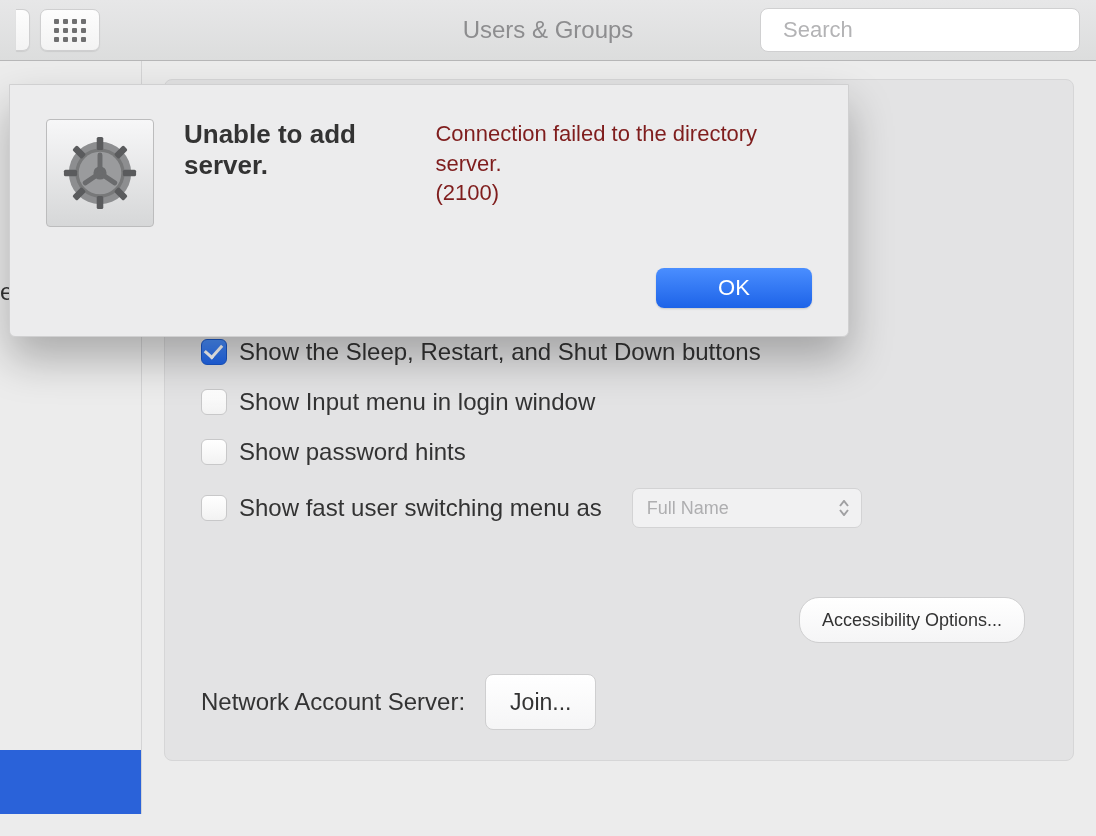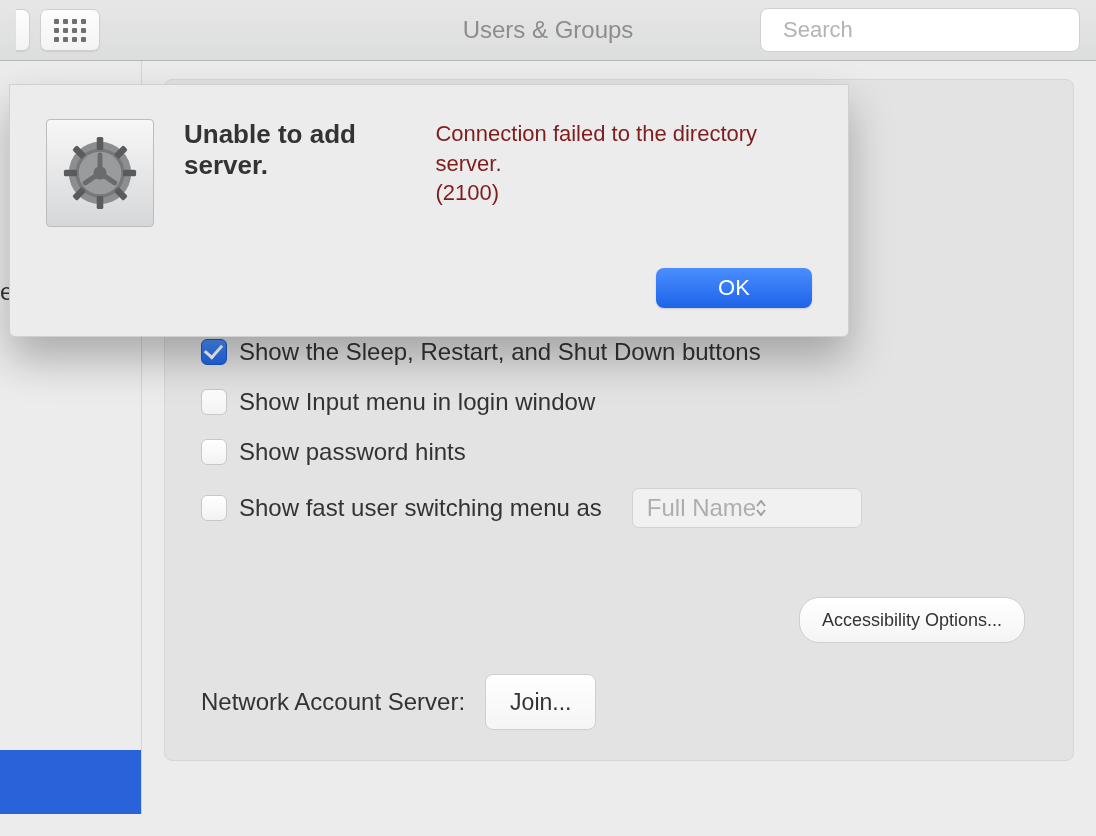--- a/index.html
+++ b/index.html
@@ -74,22 +74,22 @@
     width:26px; height:26px; border-radius:6px; border:1px solid #c8c8c9;
     background:linear-gradient(#fff,#f2f2f2); flex:none; position:relative;
   }
   .cb.checked { background:linear-gradient(#4a90ff,#1f63e6); border-color:#1a57c8; }
   .cb.checked::after {
     content:""; position:absolute; left:6px; top:1px; width:8px; height:14px;
     border:solid #fff; border-width:0 3.5px 3.5px 0; transform:rotate(42deg);
   }
   .select-box {
     margin-left:18px; width:230px; height:40px; border:1px solid #d3d3d4; border-radius:7px;
-    background:#f1f1f2; display:flex; align-items:center; 
-    padding:0 12px 0 14px; color:#aeaeb0; font-size:24px;
+    background:#f1f1f2; display:flex; align-items:center; justify-content:space-between;
+    padding:0 12px 0 14px; color:#aeaeb0; font-size:18px;
   }
   .select-arrows { display:flex; flex-direction:column; gap:2px;}
   .select-arrows svg { stroke:#a0a0a2; }
 
   .accessibility-btn {
     position:absolute; right:48px; top:517px;
     height:46px; padding:0 22px; border:1px solid #cfcfd0; border-radius:20px;
     background:linear-gradient(#ffffff,#f5f5f6); font-size:18px; color:#333;
     display:flex; align-items:center;
   }

